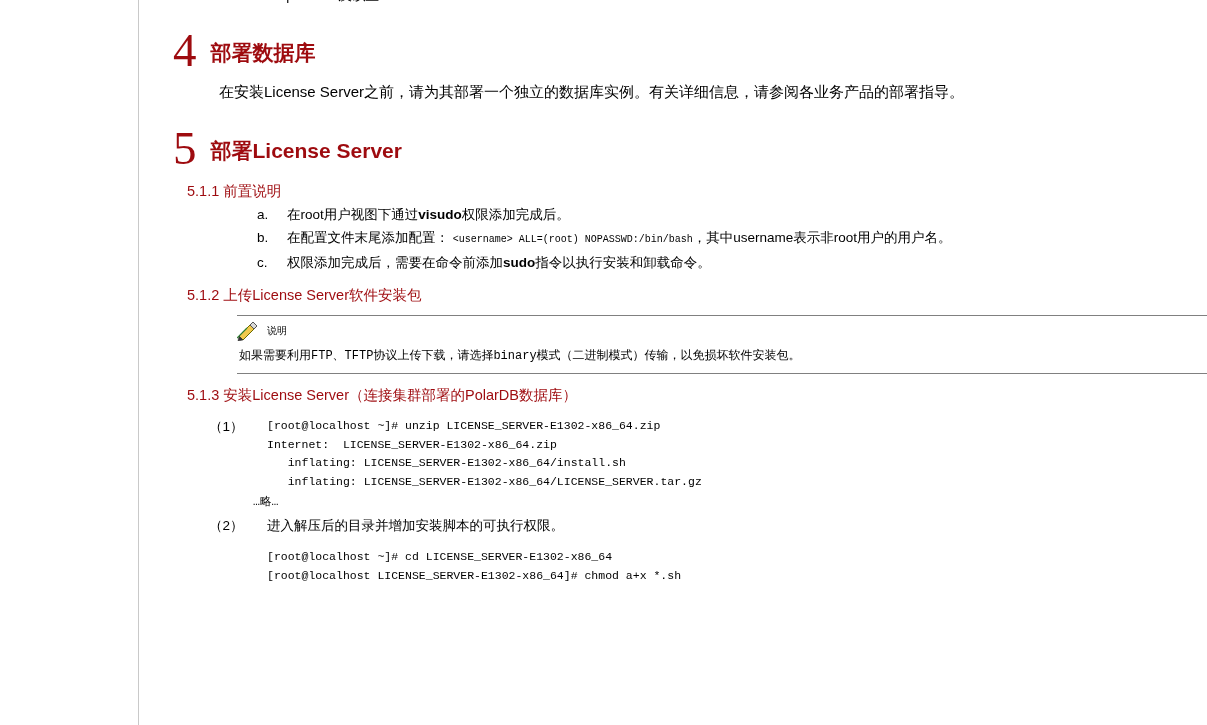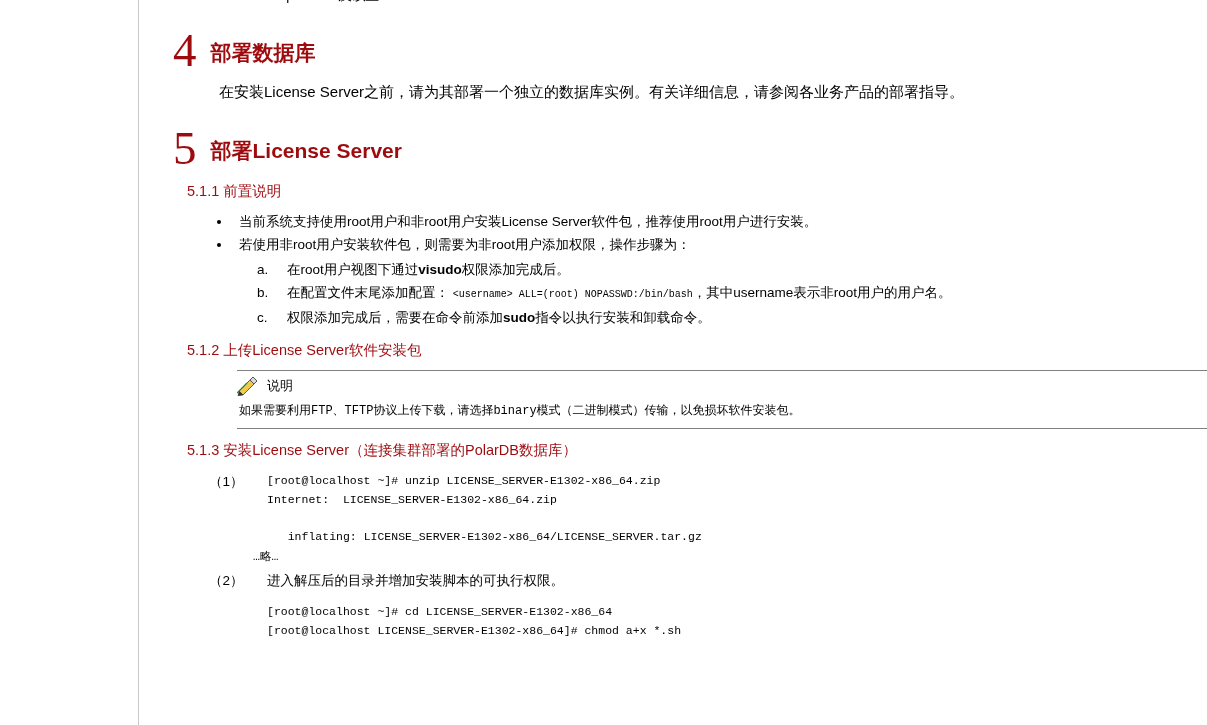--- a/index.html
+++ b/index.html
@@ -171,21 +171,21 @@
     gap: 6px;
     height: 22px;
   }
   .note-icon {
     width: 24px;
     height: 20px;
     position: relative;
     display: inline-block;
   }
   .note-label {
-    font-size: 13px;
+    font-size: 10px;
     color: #000;
   }
   .note-body {
     font-family: "Liberation Mono", monospace;
     font-size: 12px;
     line-height: 18px;
     margin-top: 5px;
     margin-left: 2px;
     color: #000;
   }
@@ -246,24 +246,20 @@
     </div>
     <p class="body-para">在安装License Server之前，请为其部署一个独立的数据库实例。有关详细信息，请参阅各业务产品的部署指导。</p>
 
     <div class="chapter chapter-5">
       <span class="num">5</span>
       <span class="title">部署License Server</span>
     </div>
 
     <h3 class="subsec">5.1.1  前置说明</h3>
 
-    <ul class="bullets">
-      <li>当前系统支持使用root用户和非root用户安装License Server软件包，推荐使用root用户进行安装。</li>
-      <li>若使用非root用户安装软件包，则需要为非root用户添加权限，操作步骤为：</li>
-    </ul>
 
     <ol class="alpha">
       <li>
         <span class="marker">a.</span><span>在root用户视图下通过</span><span class="bold">visudo</span><span>权限添加完成后。</span>
       </li>
       <li>
         <span class="marker">b.</span><span>在配置文件末尾添加配置：</span> <span class="mono-inline">&lt;username&gt; ALL=(root) NOPASSWD:/bin/bash</span><span>，其中username表示非root用户的用户名。</span>
       </li>
       <li>
         <span class="marker">c.</span><span>权限添加完成后，需要在命令前添加</span><span class="bold">sudo</span><span>指令以执行安装和卸载命令。</span>
@@ -285,21 +281,21 @@
         <span class="note-label">说明</span>
       </div>
       <div class="note-body">如果需要利用FTP、TFTP协议上传下载，请选择binary模式（二进制模式）传输，以免损坏软件安装包。</div>
     </div>
 
     <h3 class="subsec">5.1.3  安装License Server（连接集群部署的PolarDB数据库）</h3>
 
     <ol class="numlist">
       <li>
         <span class="marker">（1）</span>
-        <div class="code-block"><span>[root@localhost ~]# unzip LICENSE_SERVER-E1302-x86_64.zip</span><br><span>Internet:  LICENSE_SERVER-E1302-x86_64.zip</span><br><br><span>   inflating: LICENSE_SERVER-E1302-x86_64/LICENSE_SERVER.tar.gz</span></div>
+        <div class="code-block"><span>[root@localhost ~]# unzip LICENSE_SERVER-E1302-x86_64.zip</span><br><span>Internet:  LICENSE_SERVER-E1302-x86_64.zip</span><br><span>   inflating: LICENSE_SERVER-E1302-x86_64/install.sh</span><br><span>   inflating: LICENSE_SERVER-E1302-x86_64/LICENSE_SERVER.tar.gz</span></div>
         <div class="ellipsis-line">…略…</div>
       </li>
       <li>
         <span class="marker">（2）</span><span>进入解压后的目录并增加安装脚本的可执行权限。</span>
         <div class="code-block"><span>[root@localhost ~]# cd LICENSE_SERVER-E1302-x86_64</span><br><span>[root@localhost LICENSE_SERVER-E1302-x86_64]# chmod a+x *.sh</span></div>
       </li>
 
     </ol>
 
   </div>

